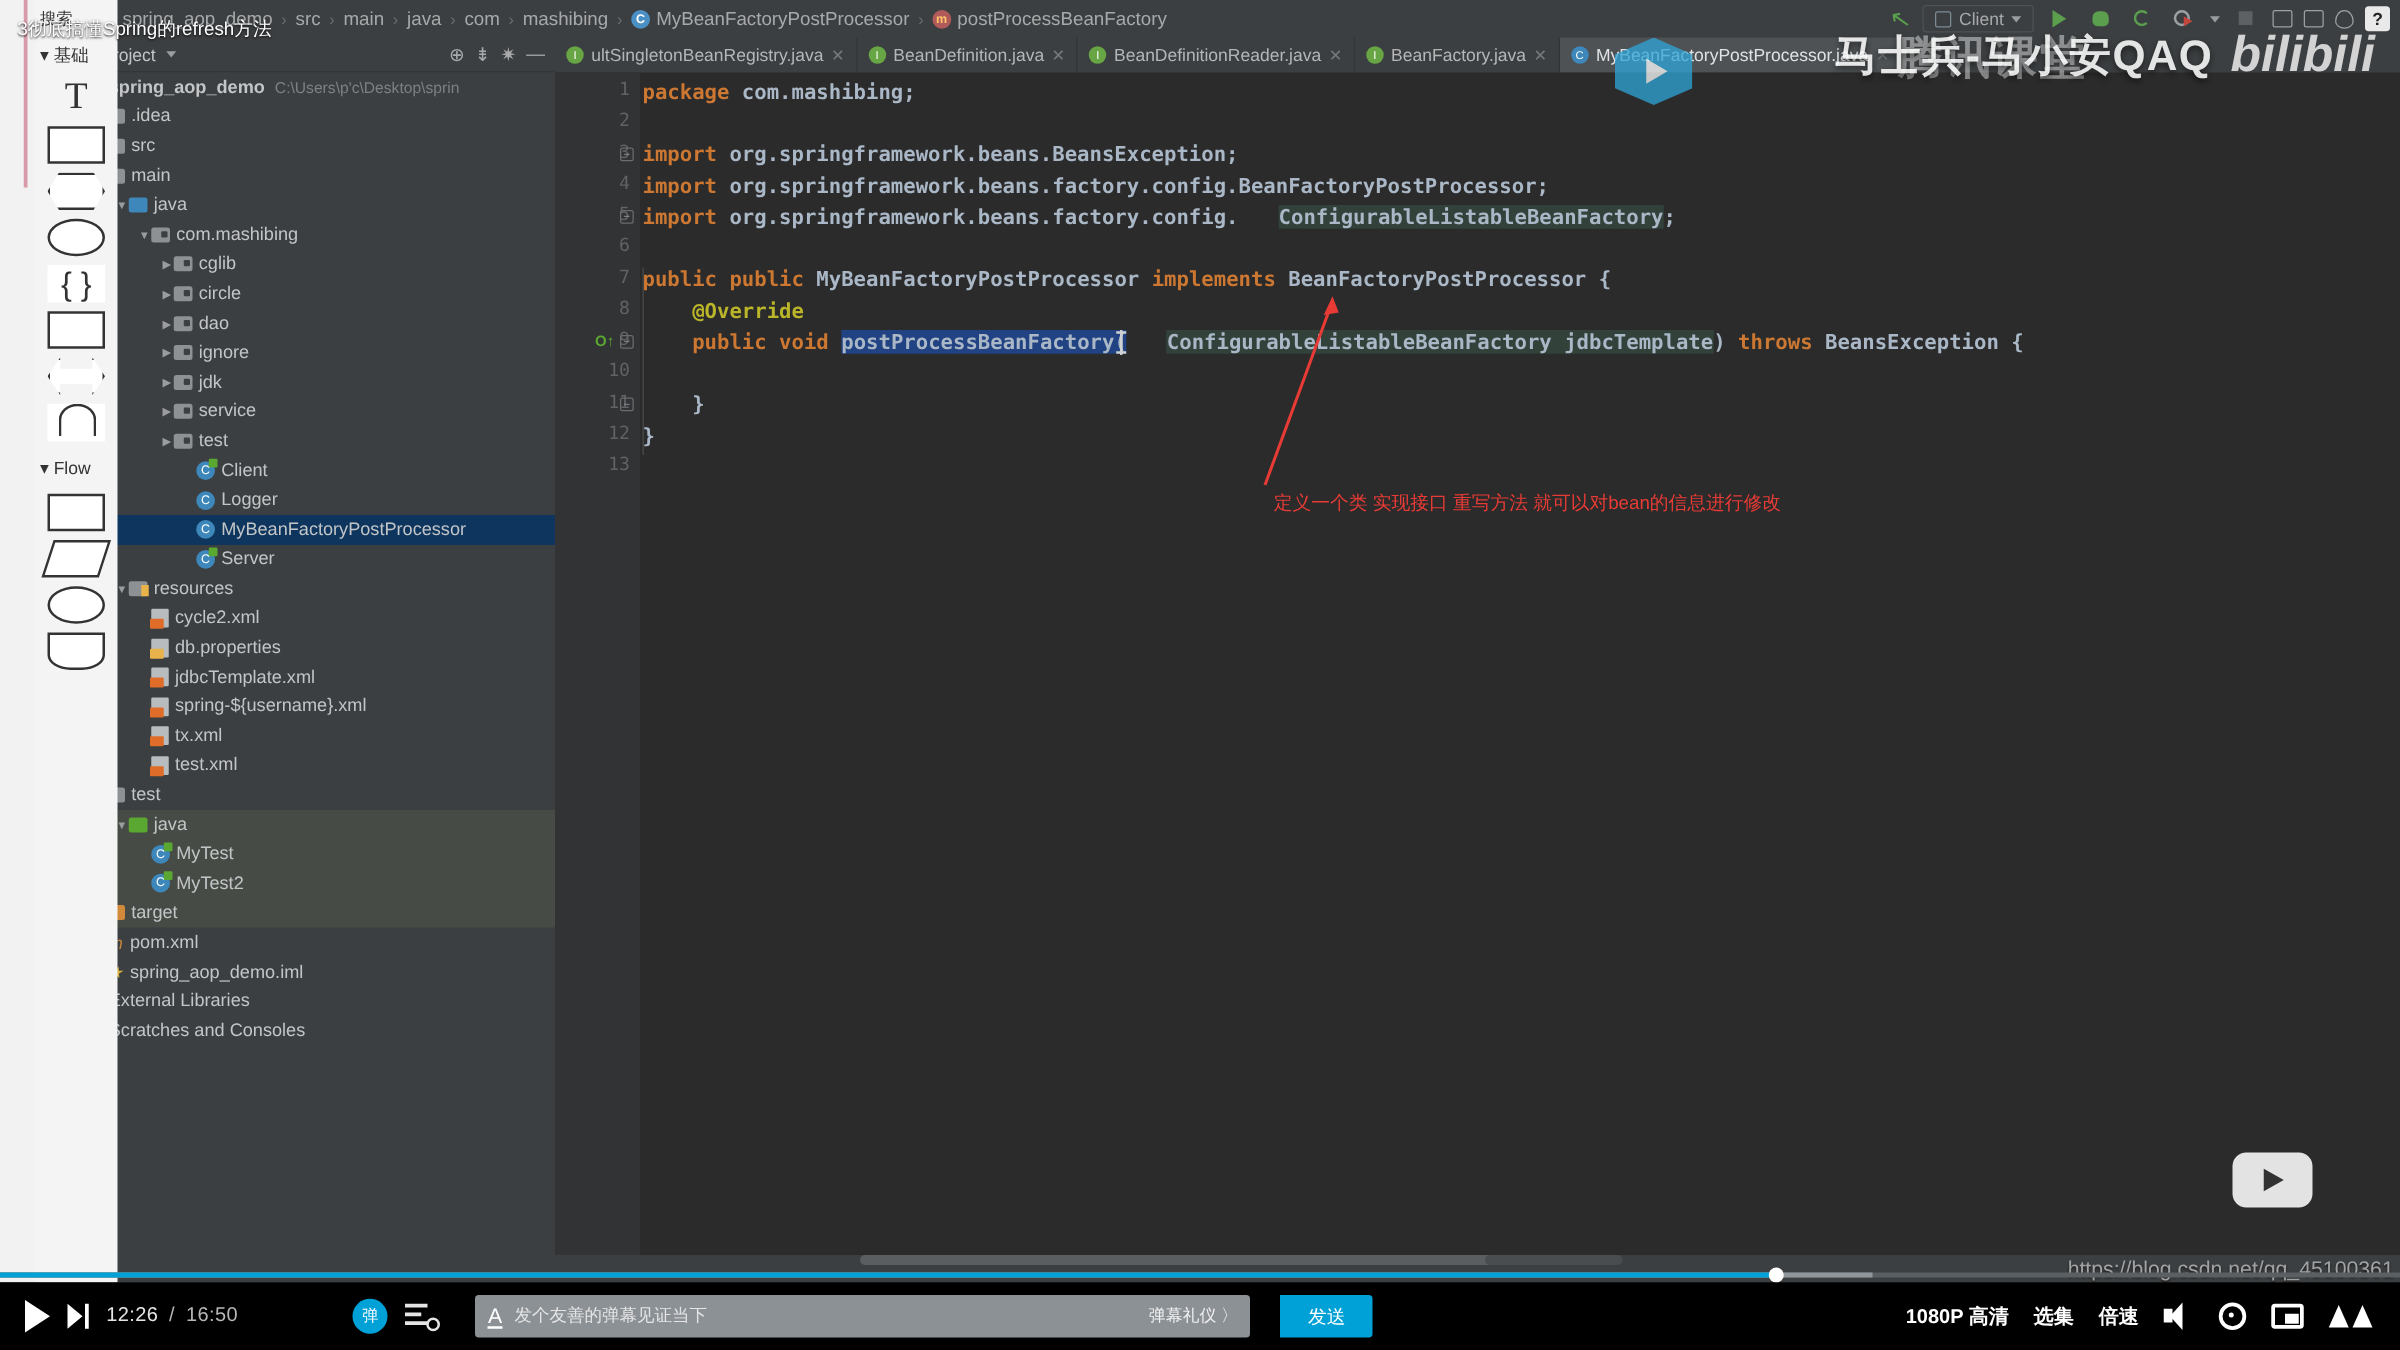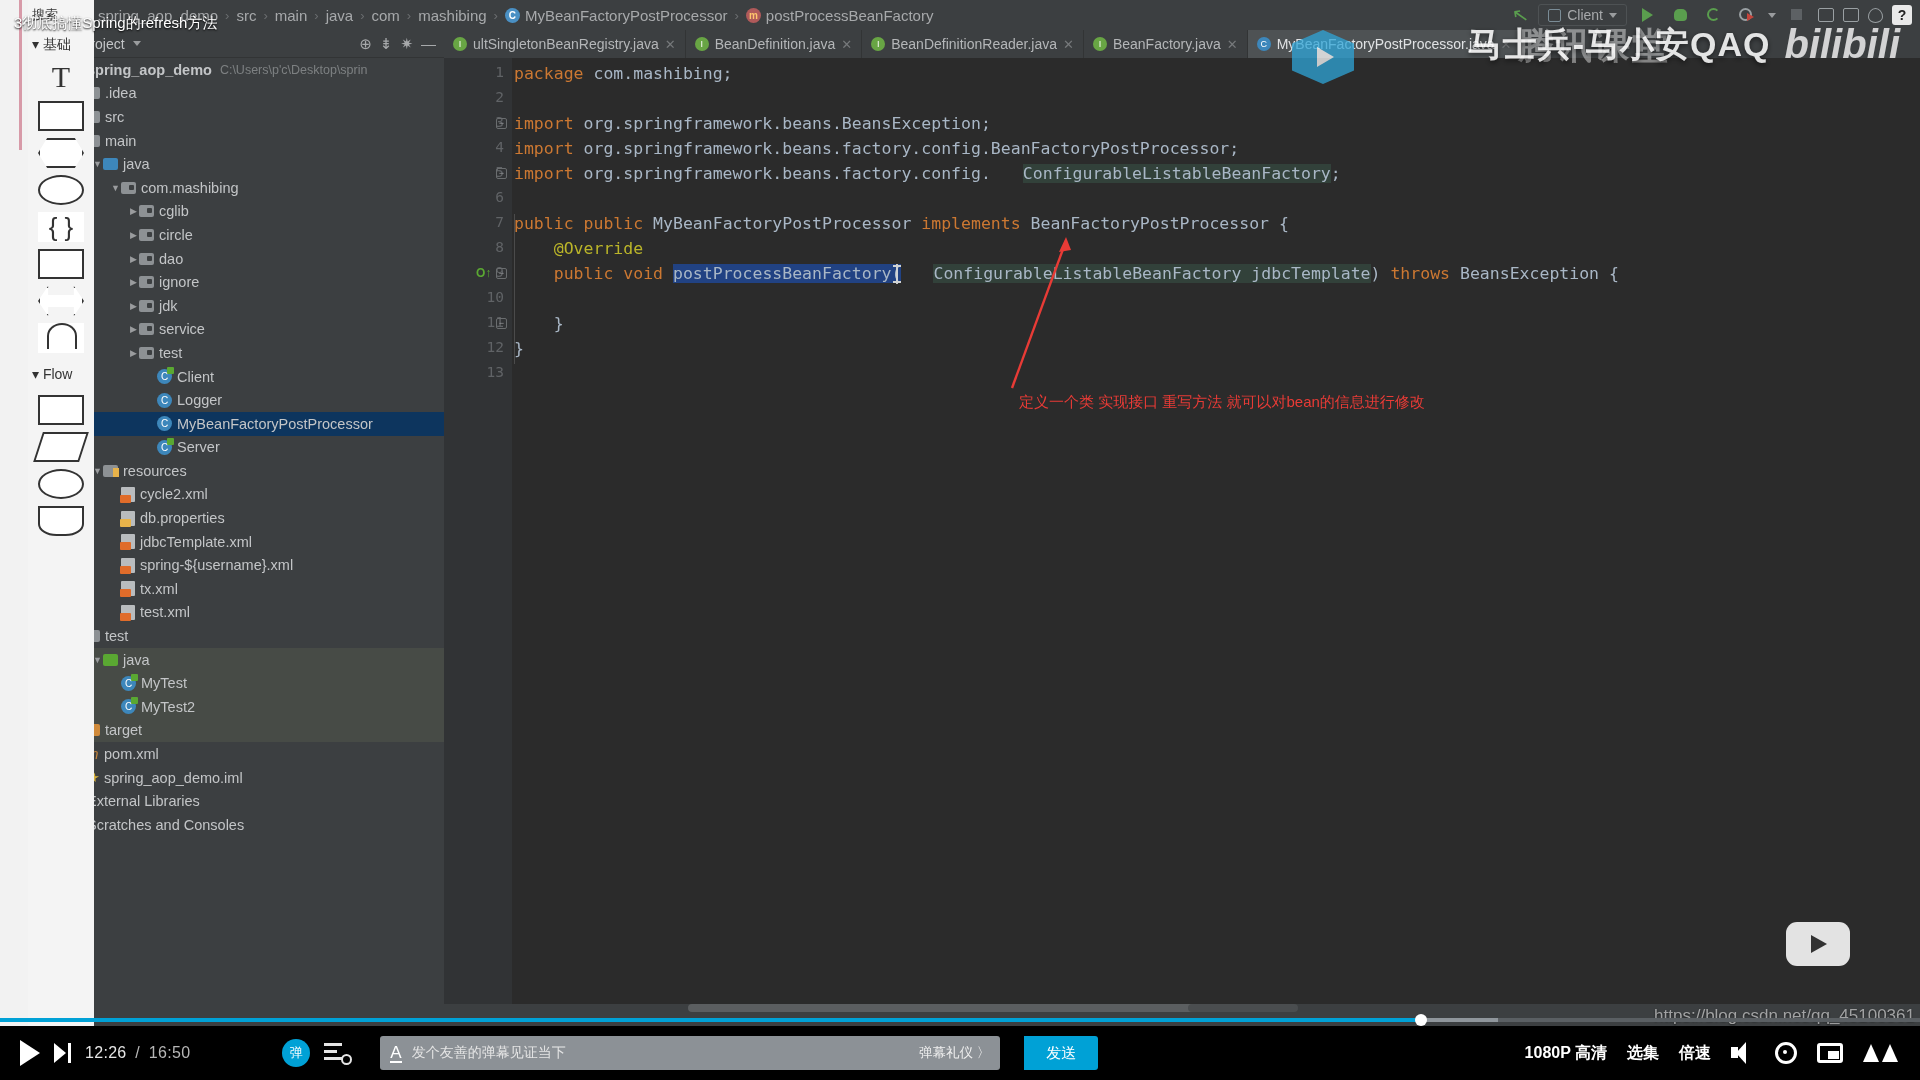--- a/index.html
+++ b/index.html
@@ -111,21 +111,21 @@
   .jicon.blue { background:#3d87bb; }
   .xclose { color:#76797b; font-size:13px; }
 
   
   #editor { position:absolute; left:416px; top:58px; width:1476px; height:968px; background:#2b2b2b; }
   .gutter { position:absolute; left:0; top:0; width:68px; height:968px; background:#313335; }
   .lnum { position:absolute; right:8px; color:#606366; font-size:14.5px; font-family:"DejaVu Sans Mono", monospace; }
   .fold-m { position:absolute; left:52px; width:11px;height:11px;border:1px solid #6a6d6f;border-radius:2px;color:#9a9c9e;font-size:9px;line-height:9px;text-align:center;}
   .ov-mark { position:absolute; left:32px; color:#5aa832; font-size:12px; font-weight:bold;}
   .code { position:absolute; left:70px; top:0; width:1406px; height:968px; font-family:"DejaVu Sans Mono", monospace; font-size:16.5px; }
-  .cl { position:absolute; white-space:pre; color:#a9b7c6; }
+  .cl { position:absolute; white-space:pre; color:#a9b7c6;font-weight:bold; }
   .kw { color:#cc7832; }
   .ann { color:#bbb529; }
   .mth { color:#ffc66d; }
   .sel-blue { background:#214283; }
   .hl-soft { background:#32413a;margin-left:32px; }
   .caret { position:absolute; width:2px; background:#c8c8c8; }
   .indent-g { position:absolute; width:1px; background:#4b4b4b; }
 
   
   .red-note { position:absolute; color:#e83b36; font-size:15px; white-space:nowrap; }

